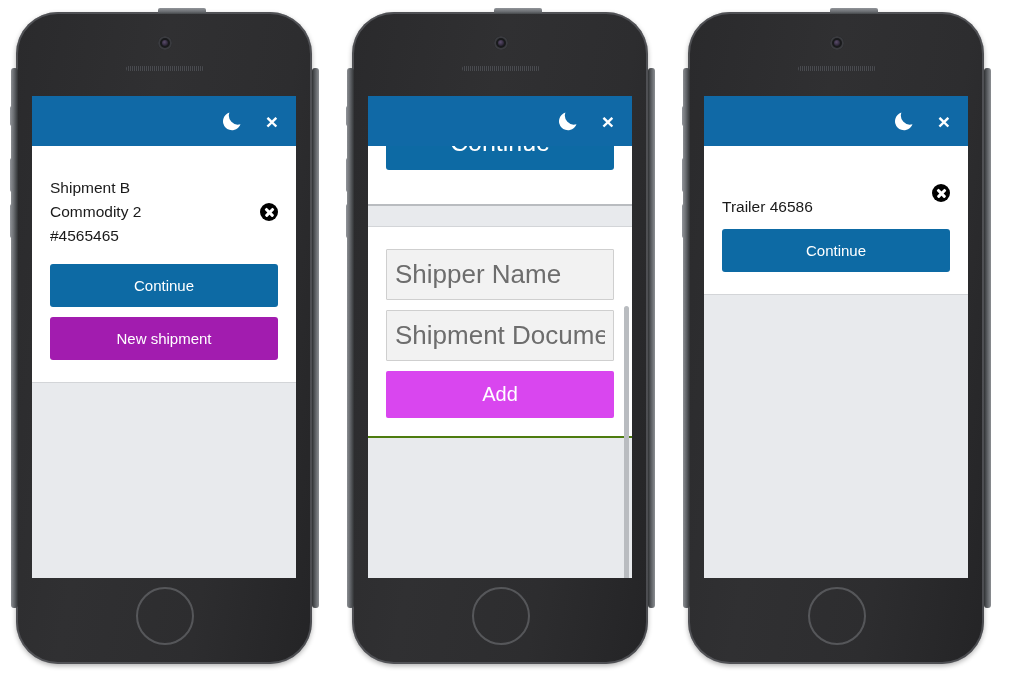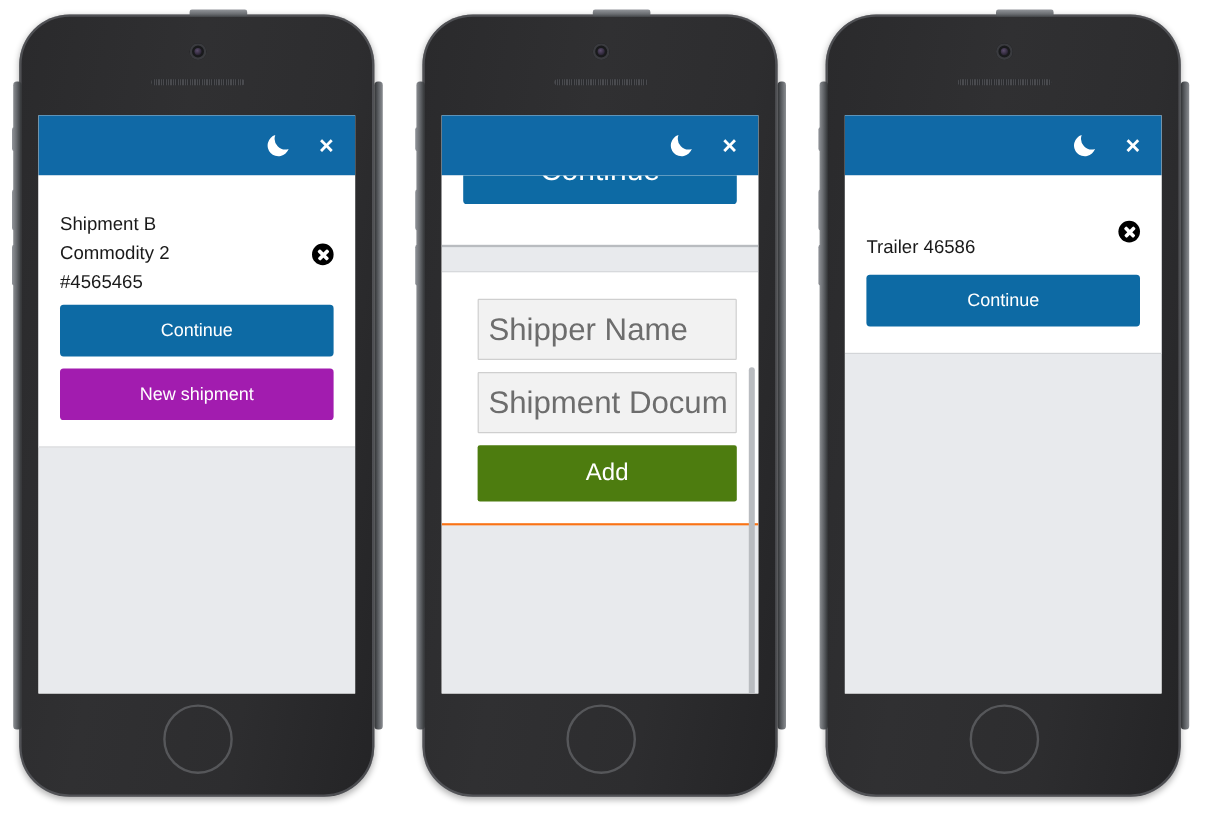--- a/index.html
+++ b/index.html
@@ -184,21 +184,21 @@
   .card {
     background: #ffffff;
     border-bottom: 1px solid #d3d5d8;
     padding: 0;
   }
 
   .card-row {
     display: flex;
     align-items: center;
     justify-content: space-between;
-    padding: 30px 18px 6px 18px;
+    padding: 30px 18px 16px 18px;
   }
   .card-row.compact { padding: 24px 18px 12px 18px; }
 
   .card-text {
     font-size: 15.5px;
     line-height: 1.55;
     color: #1a1a1a;
     white-space: pre-line;
   }
   .card-text.single { line-height: 1.2; margin-top: 28px; }
@@ -266,22 +266,22 @@
     line-height: 56px;
     overflow: hidden;
   }
   .gray-band {
     background: #e8eaed;
     height: 20px;
     border-bottom: 1px solid #d3d5d8;
   }
   .form-panel {
     background: #ffffff;
-    padding: 22px 18px 18px 30px;
-    border-bottom: 2px solid #f97316;
+    padding: 22px 18px 18px 18px;
+    border-bottom: 2px solid #4d7c0f;
     box-sizing: border-box;
   }
   .field {
     display: block;
     width: 100%;
     height: 51px;
     background: #f2f2f2;
     border: 1px solid #cfcfcf;
     box-sizing: border-box;
     font-family: "Liberation Sans", sans-serif;
@@ -294,21 +294,21 @@
     white-space: nowrap;
     overflow: hidden;
     line-height: 49px;
   }
   .field::placeholder { color: #6d6d6d; opacity: 1; }
   .add-btn {
     display: block;
     width: 100%;
     border: none;
     border-radius: 2px;
-    background: #4d7c0f;
+    background: #d946ef;
     color: #ffffff;
     font-family: "Liberation Sans", sans-serif;
     font-size: 20px;
     padding: 12px 0;
     text-align: center;
     cursor: pointer;
     box-sizing: border-box;
   }
   .zoom-tail { background: #e8eaed; height: 120px; }
 

